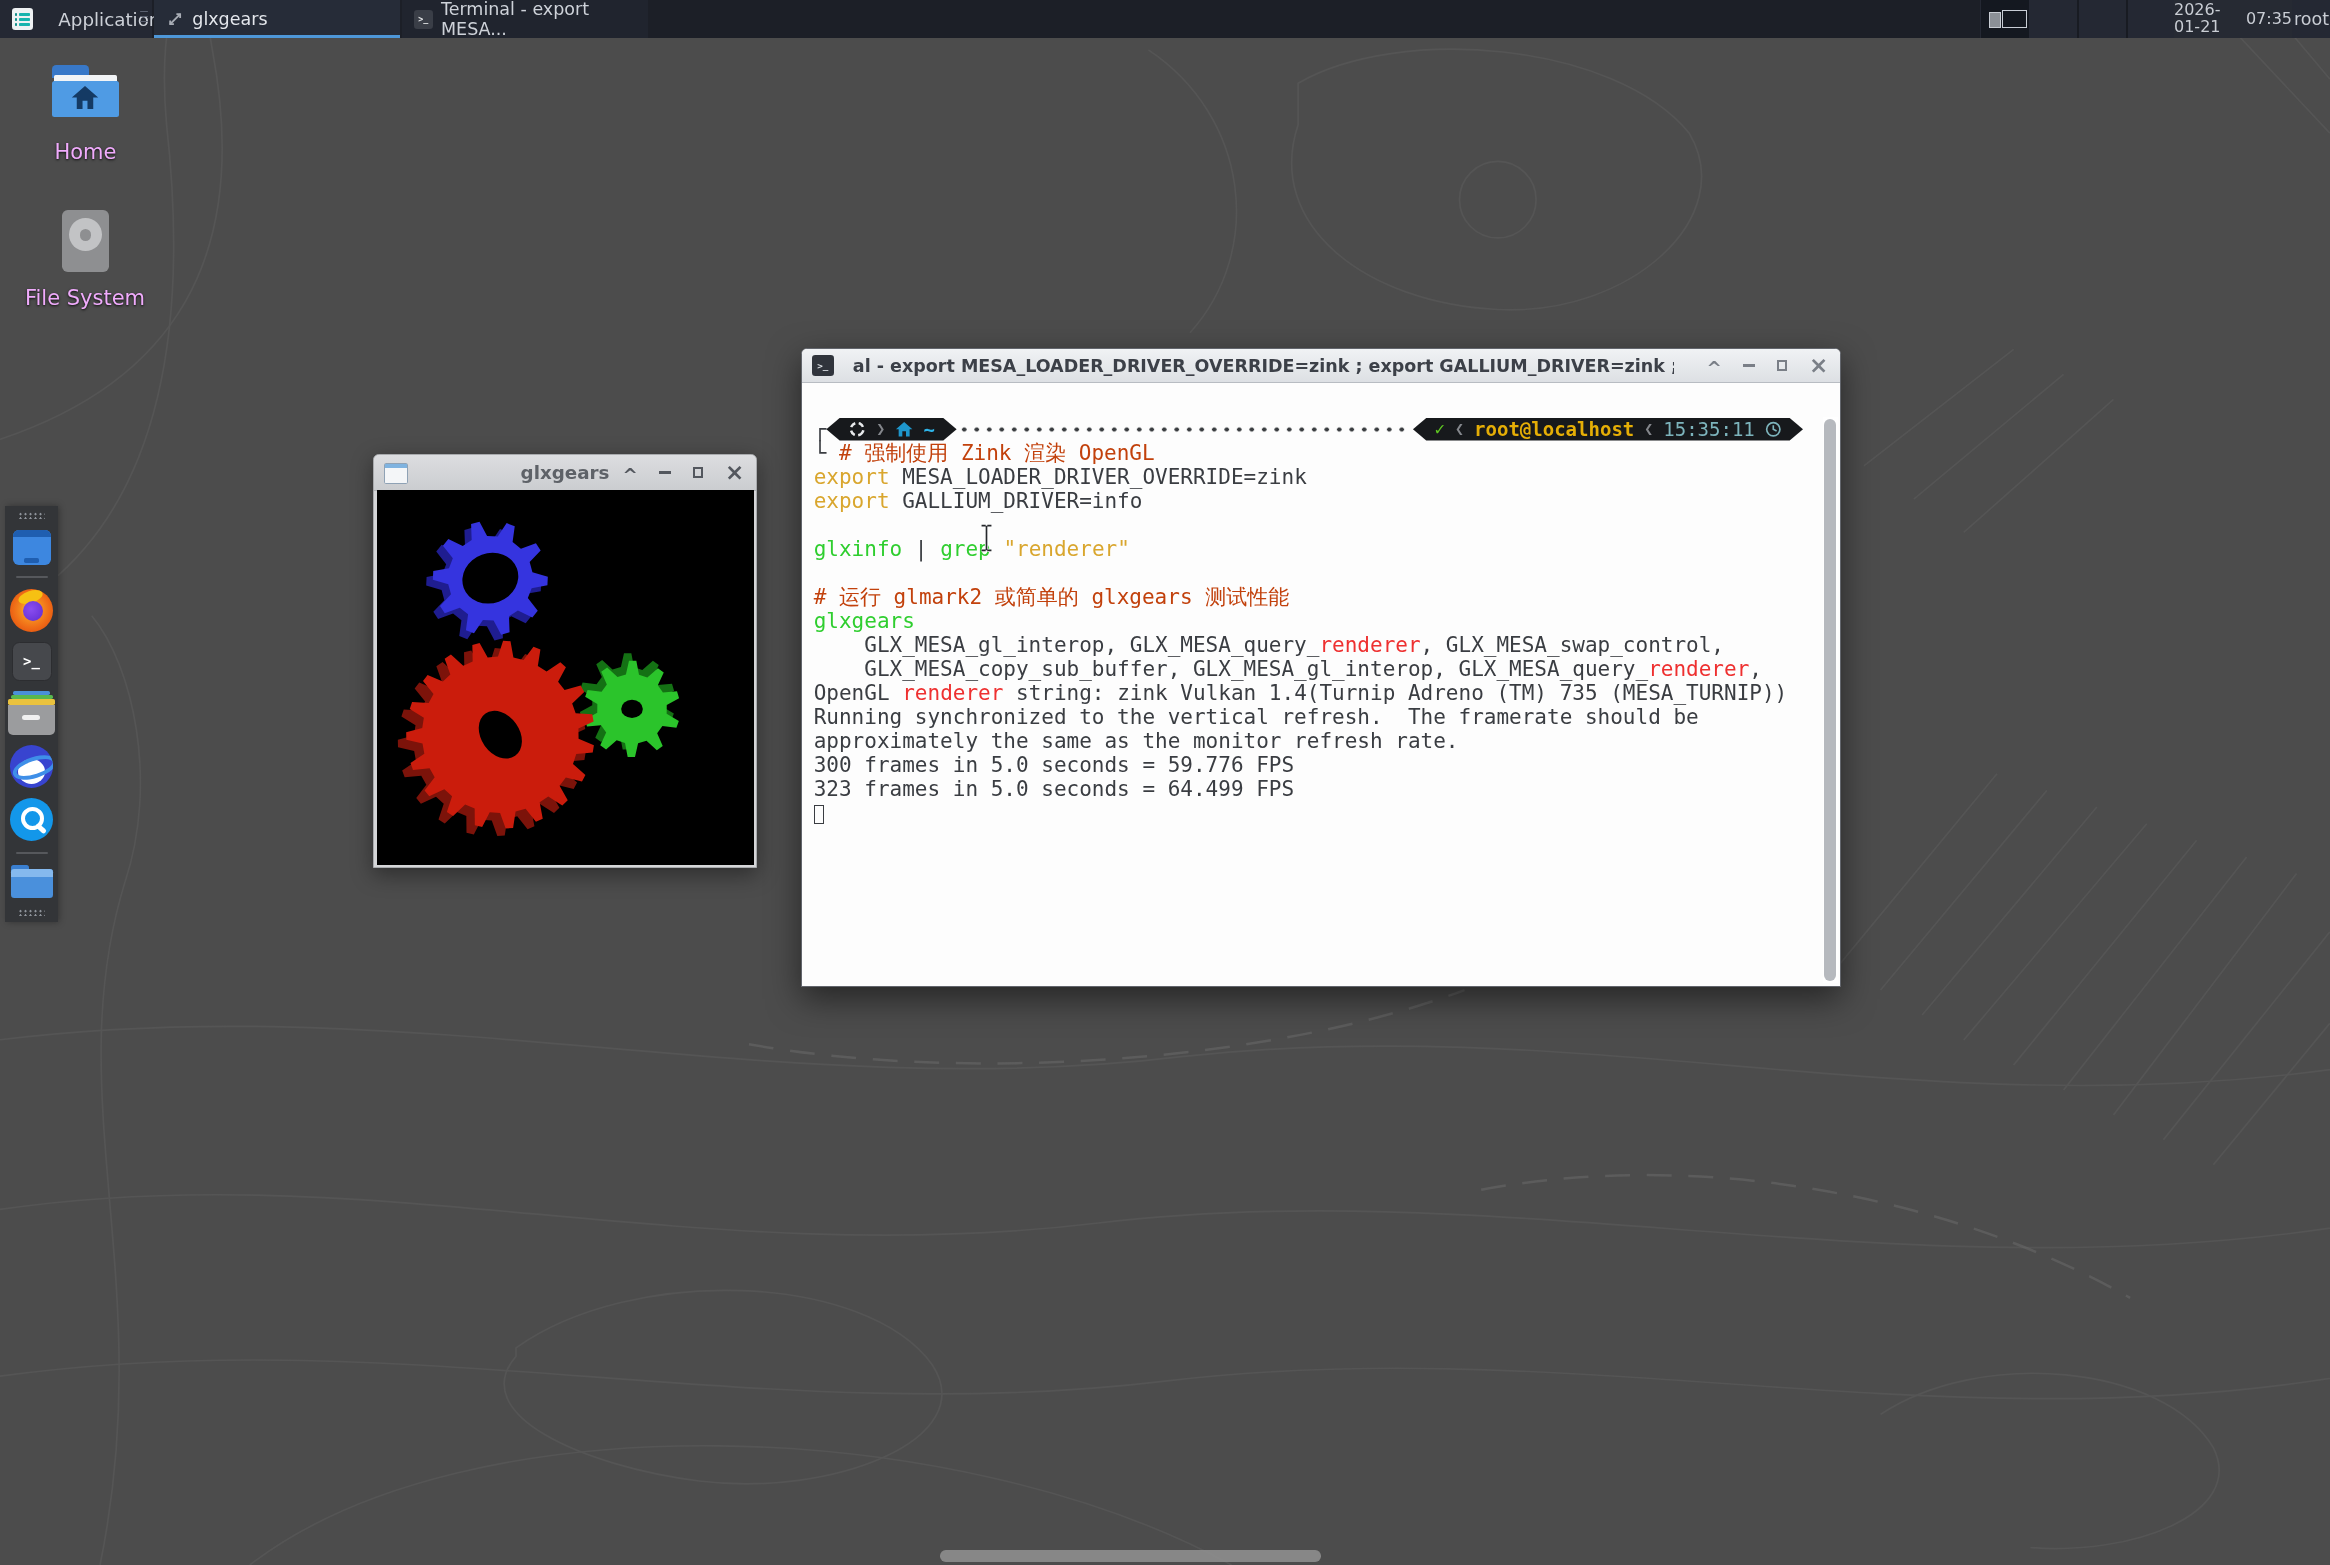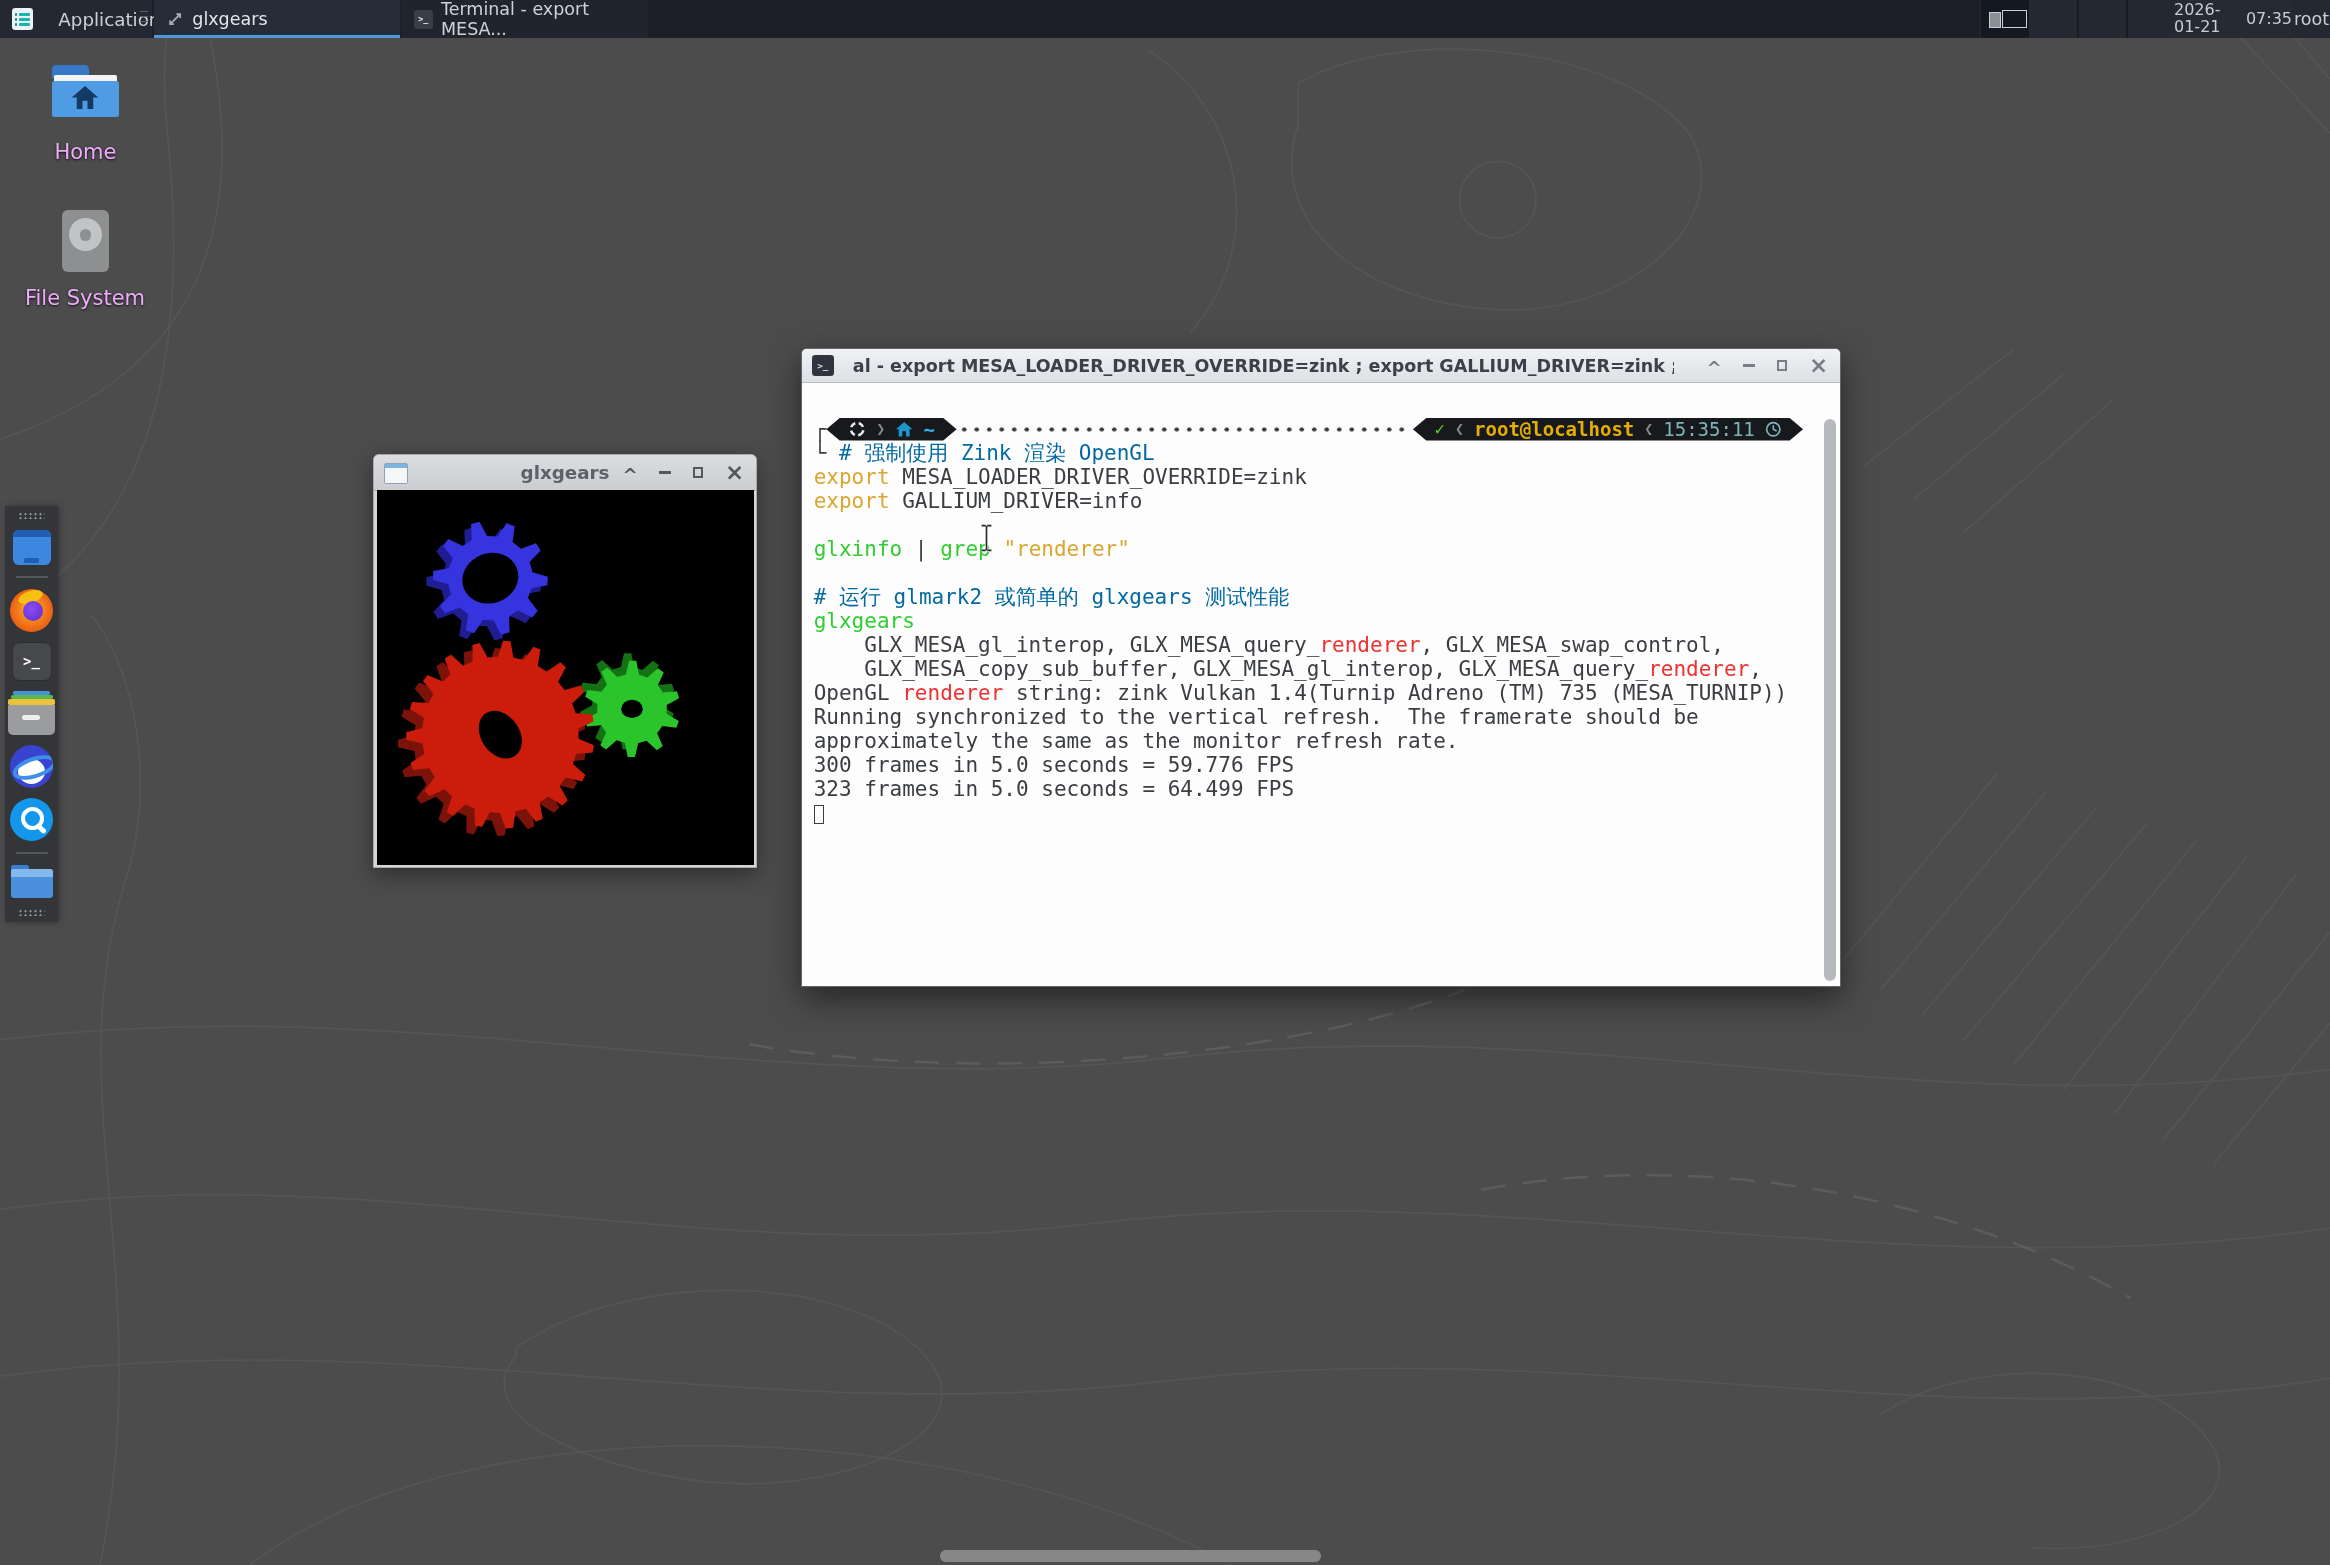--- a/index.html
+++ b/index.html
@@ -109,21 +109,21 @@
      color:#dfe3e8;font-family:"DejaVu Sans Mono",monospace;font-size:9.2px;font-weight:bold;
      display:flex;align-items:center;justify-content:center;}
   #menubar{position:absolute;left:0;right:0;top:33px;height:32px;background:#272b35;display:flex;
      align-items:center;padding-left:6.7px;}
   .menu-item{color:#b9bec6;font-size:17.5px;padding:0 12.5px;}
   #term-content{position:absolute;left:0;right:0;top:65px;bottom:0;background:#fdfdfd;
      font-family:"DejaVu Sans Mono","Liberation Mono",monospace;font-size:21px;color:#3a3d42;
      padding:3.3px 0 0 11.7px;box-sizing:border-box;overflow:hidden;}
   #term-text{margin-right:37px;}
   .tline{white-space:pre;height:24px;line-height:24px;}
-  .c-fg{color:#3a3d42}.c-comment{color:#0369a1}.c-yellow{color:#d9a62e}.c-green{color:#2fce2f}.c-red{color:#ee3030}
+  .c-fg{color:#3a3d42}.c-comment{color:#c2410c}.c-yellow{color:#d9a62e}.c-green{color:#2fce2f}.c-red{color:#ee3030}
   .c-cursor{display:inline-block;width:10.8px;height:19px;border:1.7px solid #3a3d42;vertical-align:middle;box-sizing:border-box;}
   
   #prompt-line{display:flex;align-items:center;height:24px;margin-right:37px;}
   #prompt-line .br{white-space:pre;}
   .pl-cap{display:inline-flex;align-items:center;gap:10px;height:22.5px;background:#17191c;padding:0 21.6px;
      clip-path:polygon(0 50%,13.3px 0,calc(100% - 13.3px) 0,100% 50%,calc(100% - 13.3px) 100%,13.3px 100%);}
   .pl-sep{color:#84878c;font-size:15px;font-weight:bold;}
   .pl-dir{color:#2eb5ea;font-weight:bold;font-size:19px;}
   .pl-check{color:#5fc822;font-weight:bold;font-size:17.5px;}
   .pl-user{color:#e5ae06;font-weight:bold;font-size:19px;}

